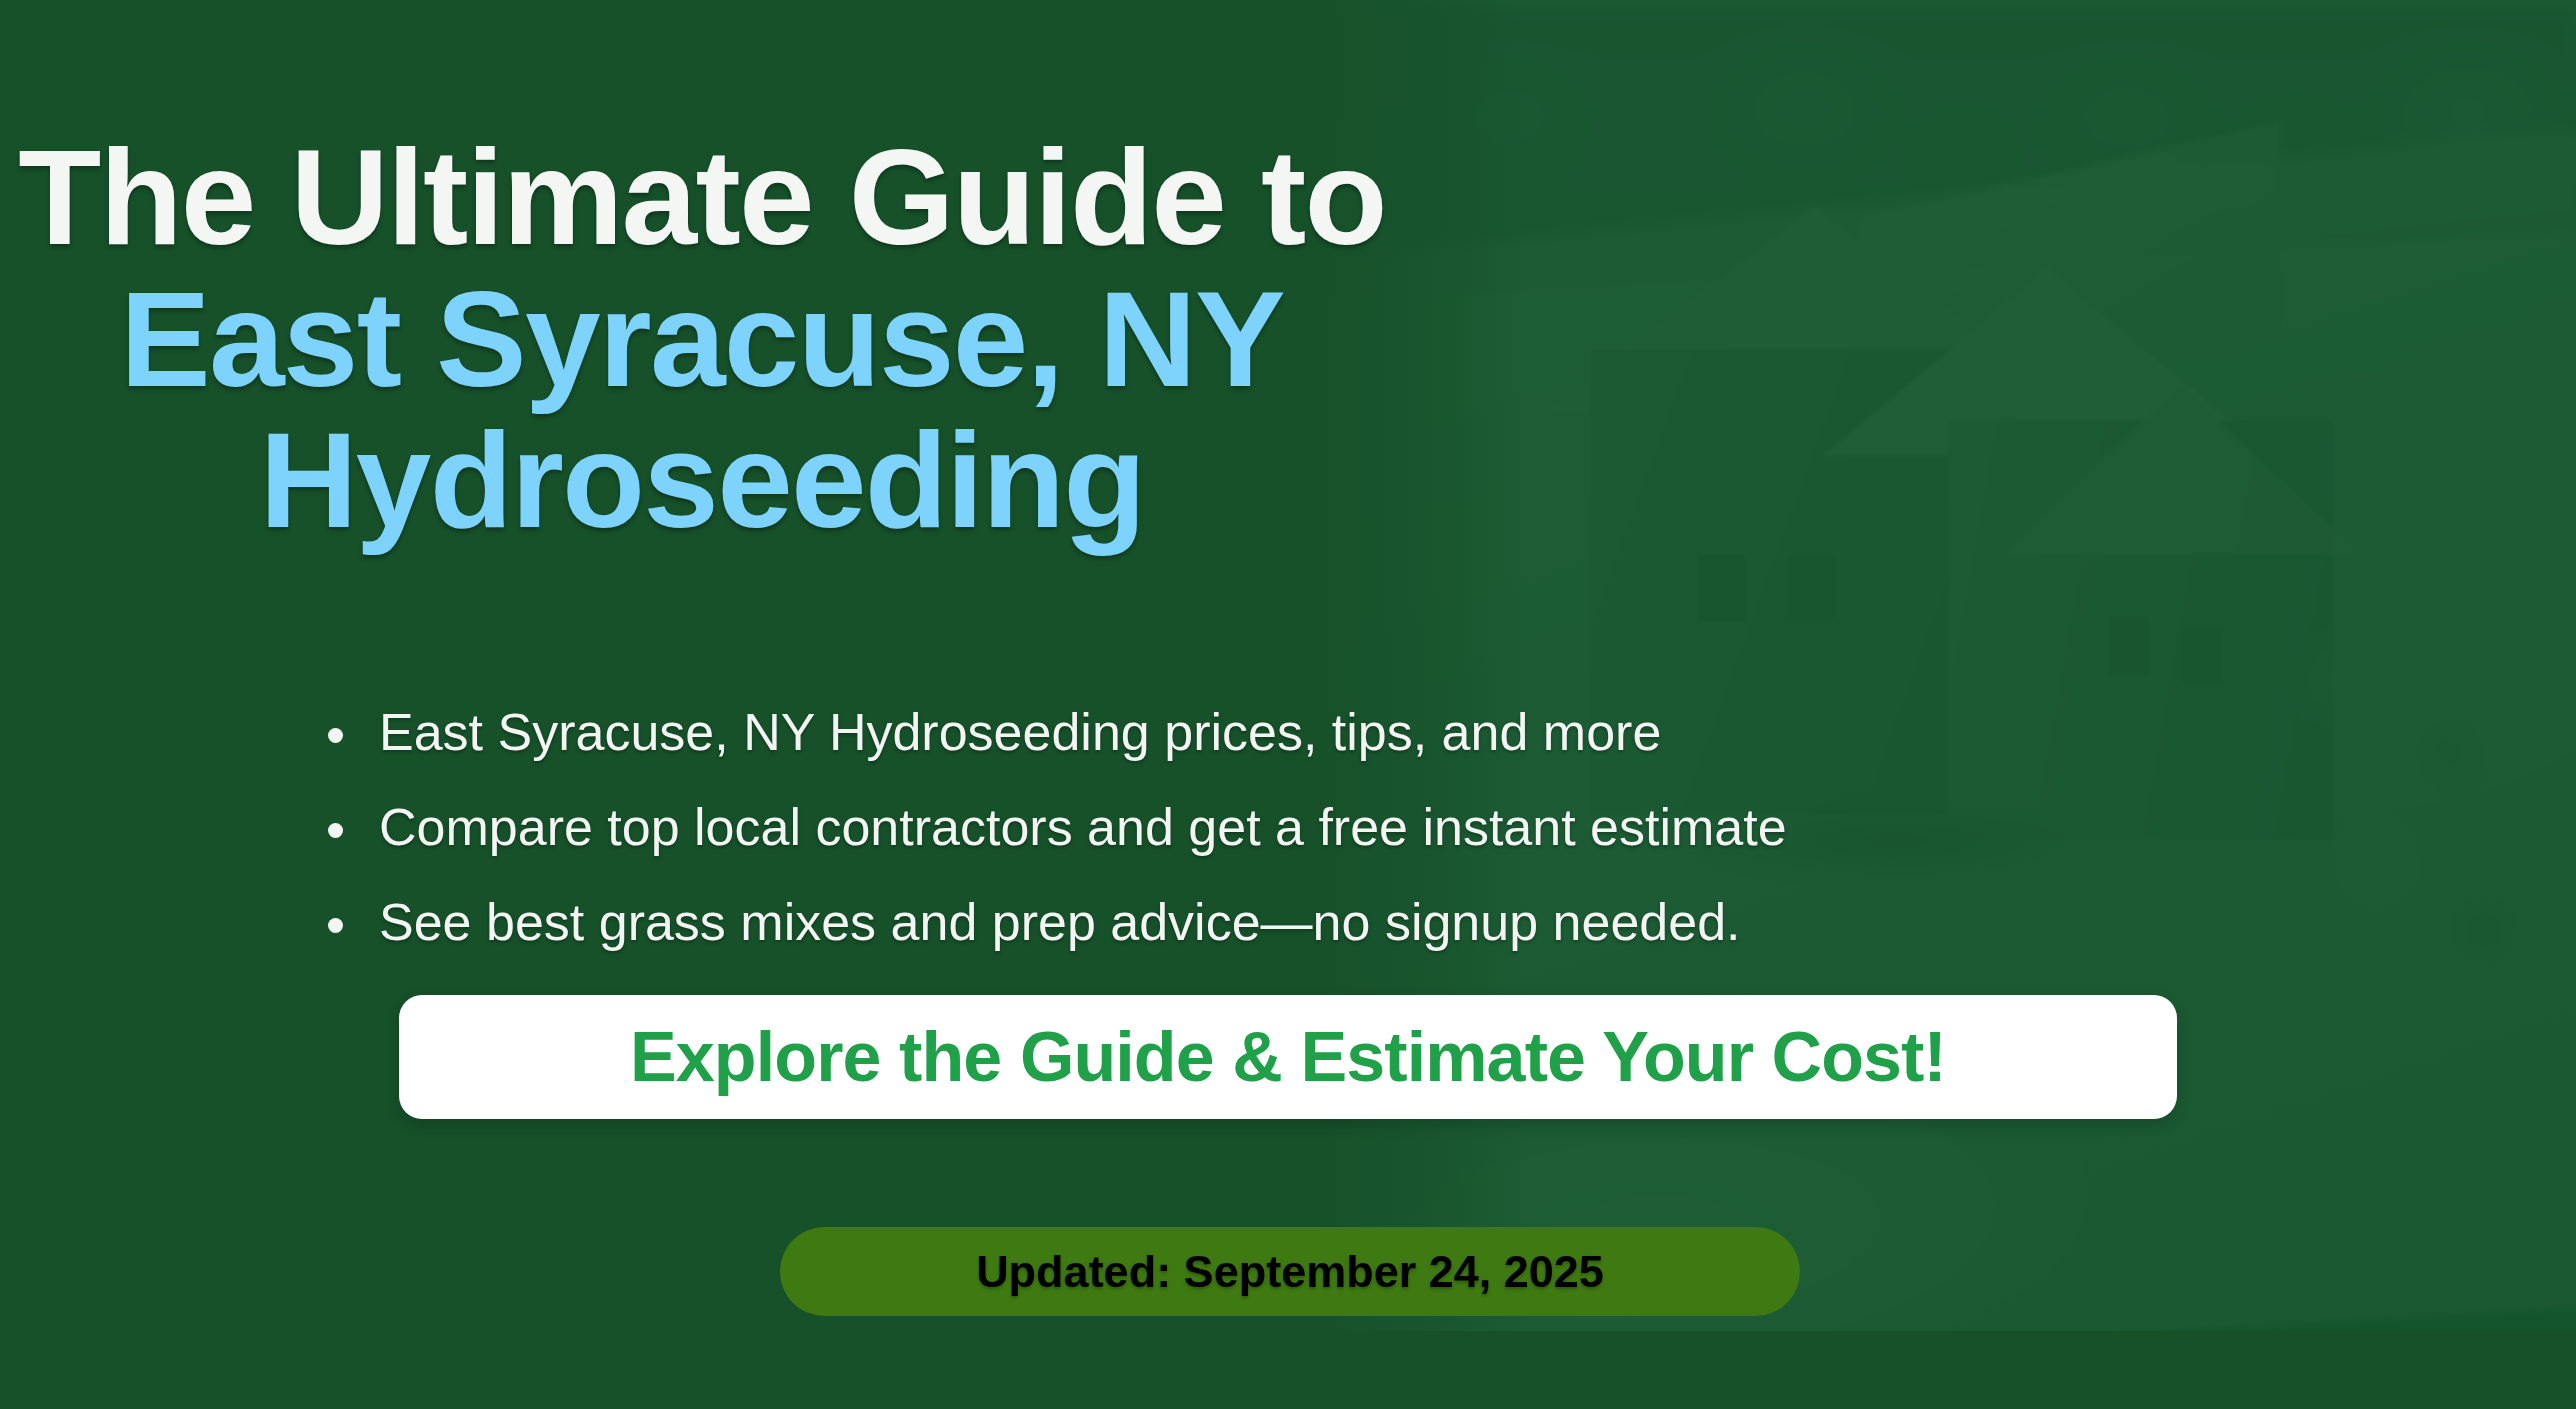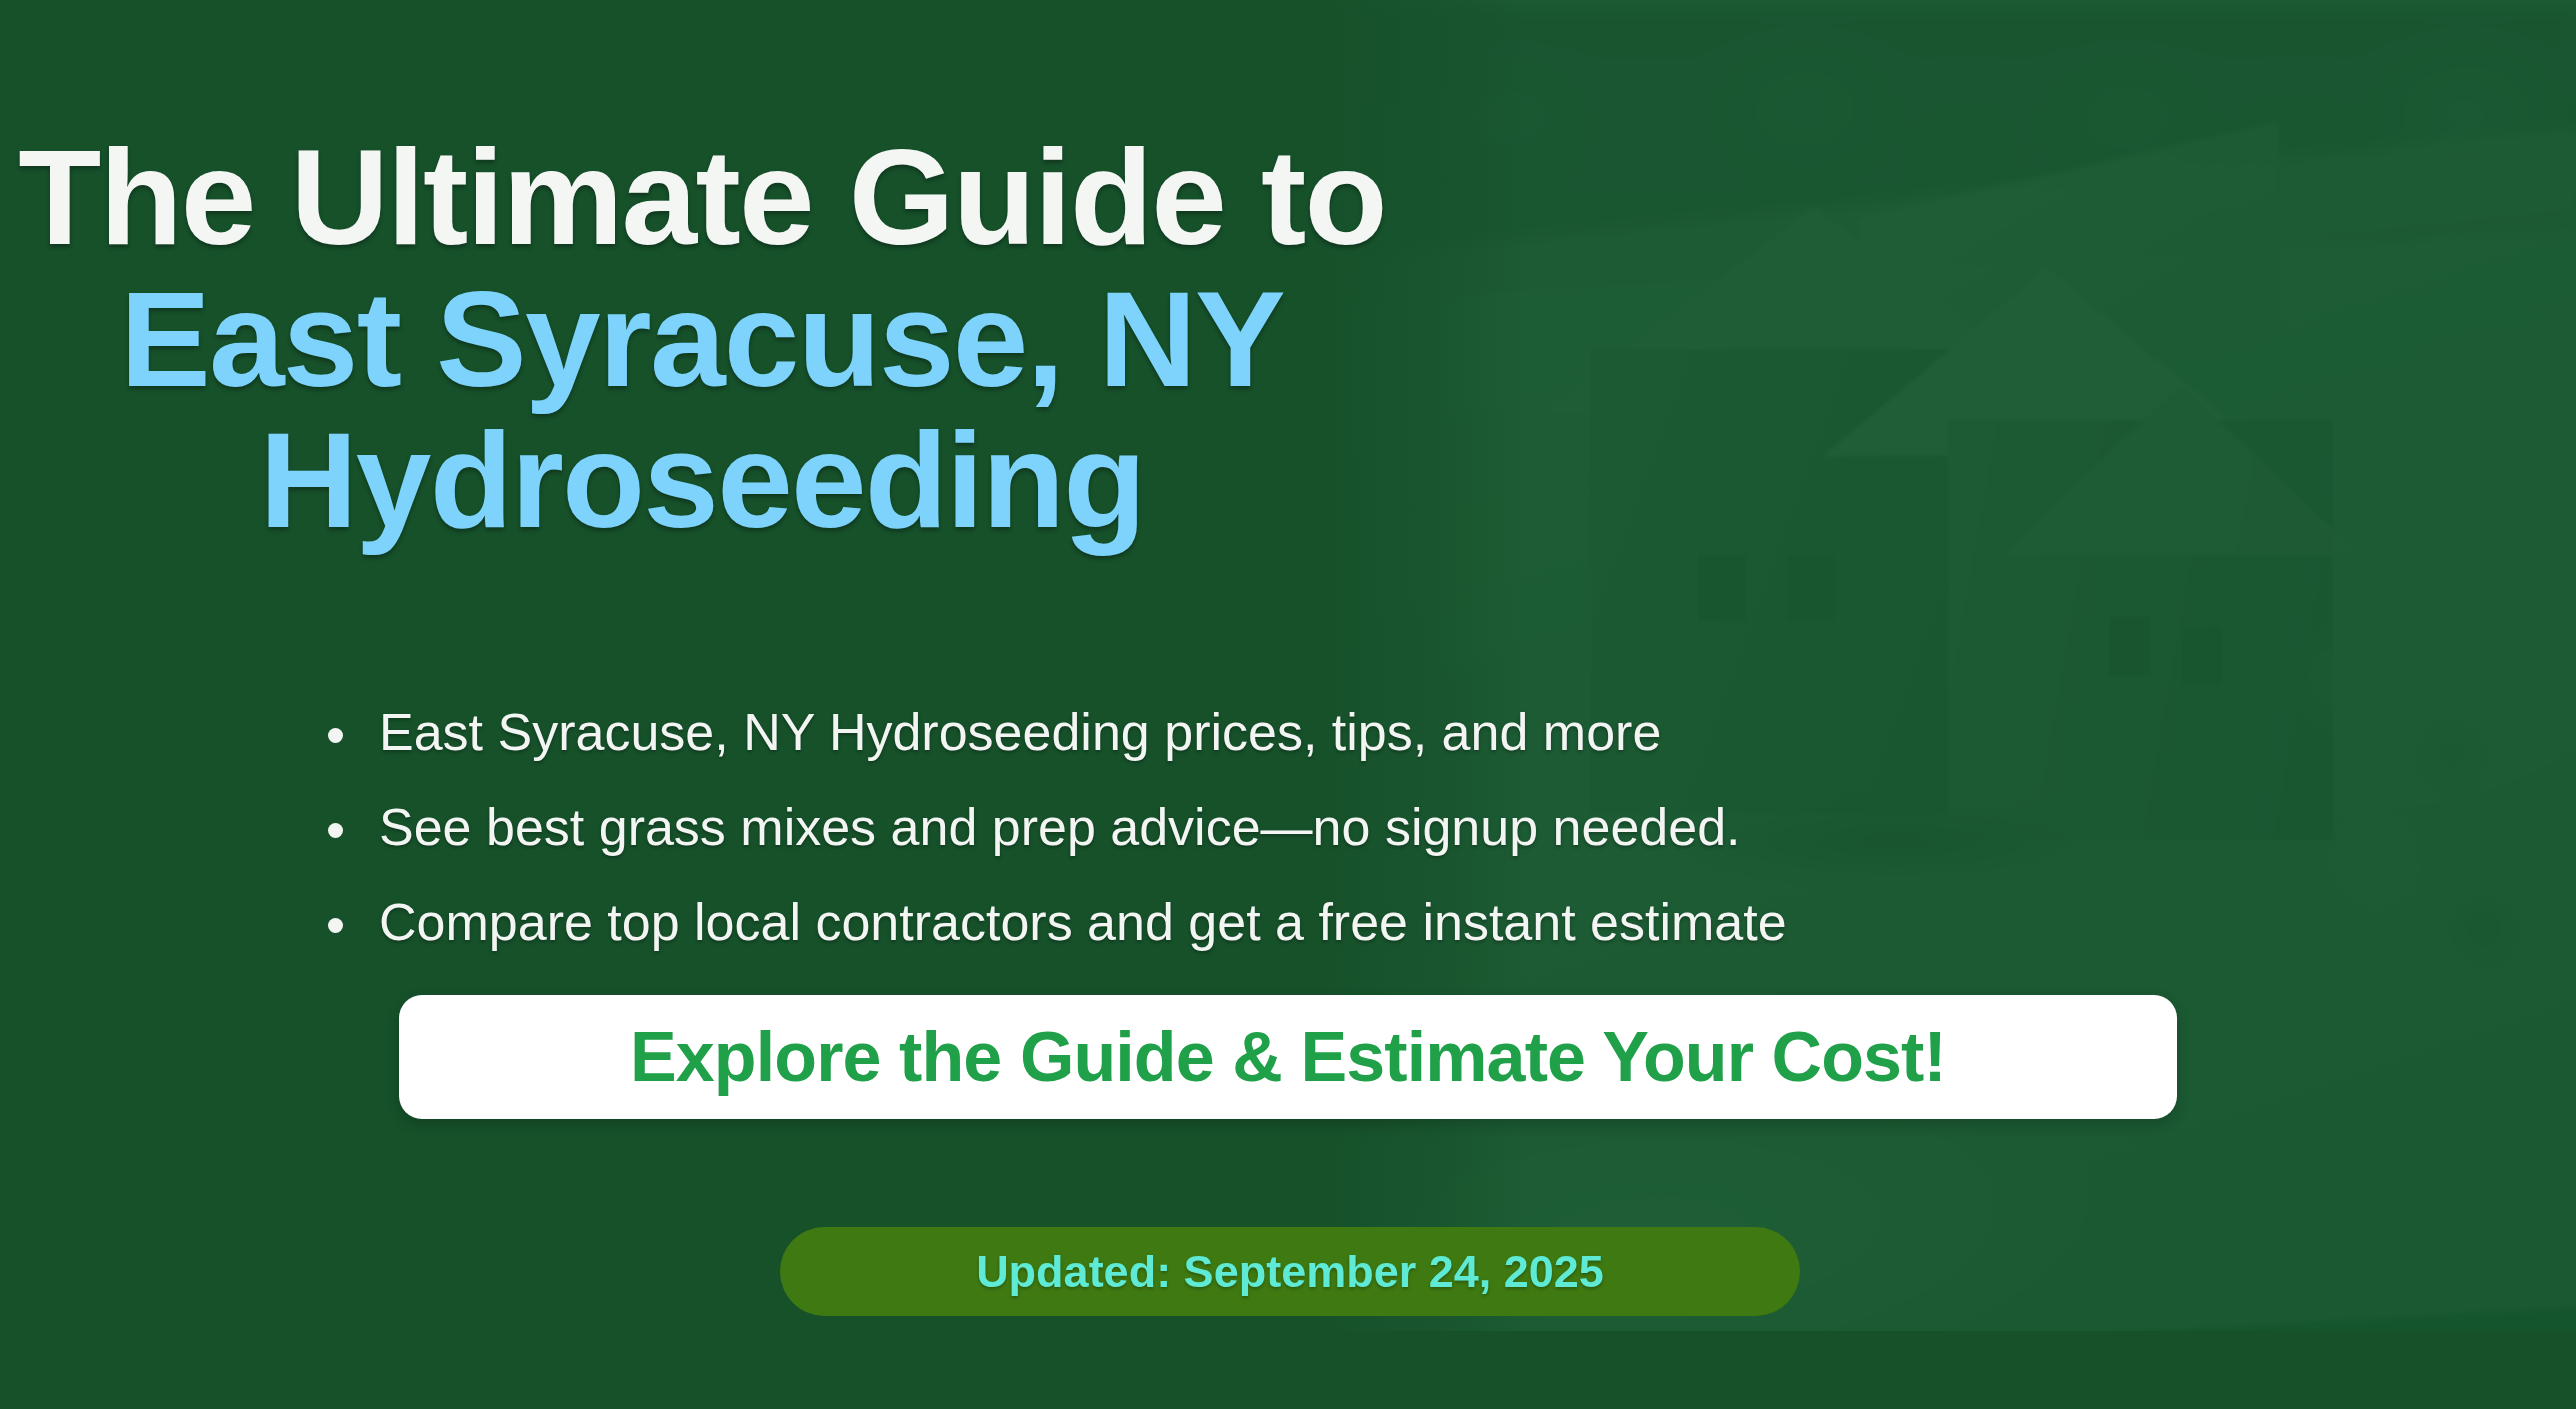--- a/index.html
+++ b/index.html
@@ -212,21 +212,21 @@
     position: absolute;
     left: 780px; top: 1227px;
     width: 1020px; height: 89px;
     background: #3E7A11;
     border-radius: 45px;
     display: flex;
     align-items: center;
     justify-content: center;
   }
   #updated-label {
-    color: #5eead4;
+    color: #000000;
     font-size: 45px;
     font-weight: 700;
     letter-spacing: 0px;
     text-shadow: 0 1.8px 3.6px rgba(0,0,0,0.28);
   }
 </style>
 </head>
 <body>
 
 <div id="hero">
@@ -258,22 +258,22 @@
     <h1 id="headline">
       <span>The Ultimate Guide to</span>
       <span class="accent">
         <span class="nowrapline">East Syracuse, NY</span>
         <span class="nowrapline">Hydroseeding</span>
       </span>
     </h1>
 
     <ul id="bullets">
       <li>East Syracuse, NY Hydroseeding prices, tips, and more</li>
+      <li>Compare top local contractors and get a free instant estimate</li>
       <li>See best grass mixes and prep advice—no signup needed.</li>
-      <li>Compare top local contractors and get a free instant estimate</li>
     </ul>
 
     <button id="cta-button">
       <span id="cta-label">Explore the Guide &amp; Estimate Your Cost!</span>
     </button>
 
     <div id="updated-badge">
       <span id="updated-label">Updated: September 24, 2025</span>
     </div>
 

